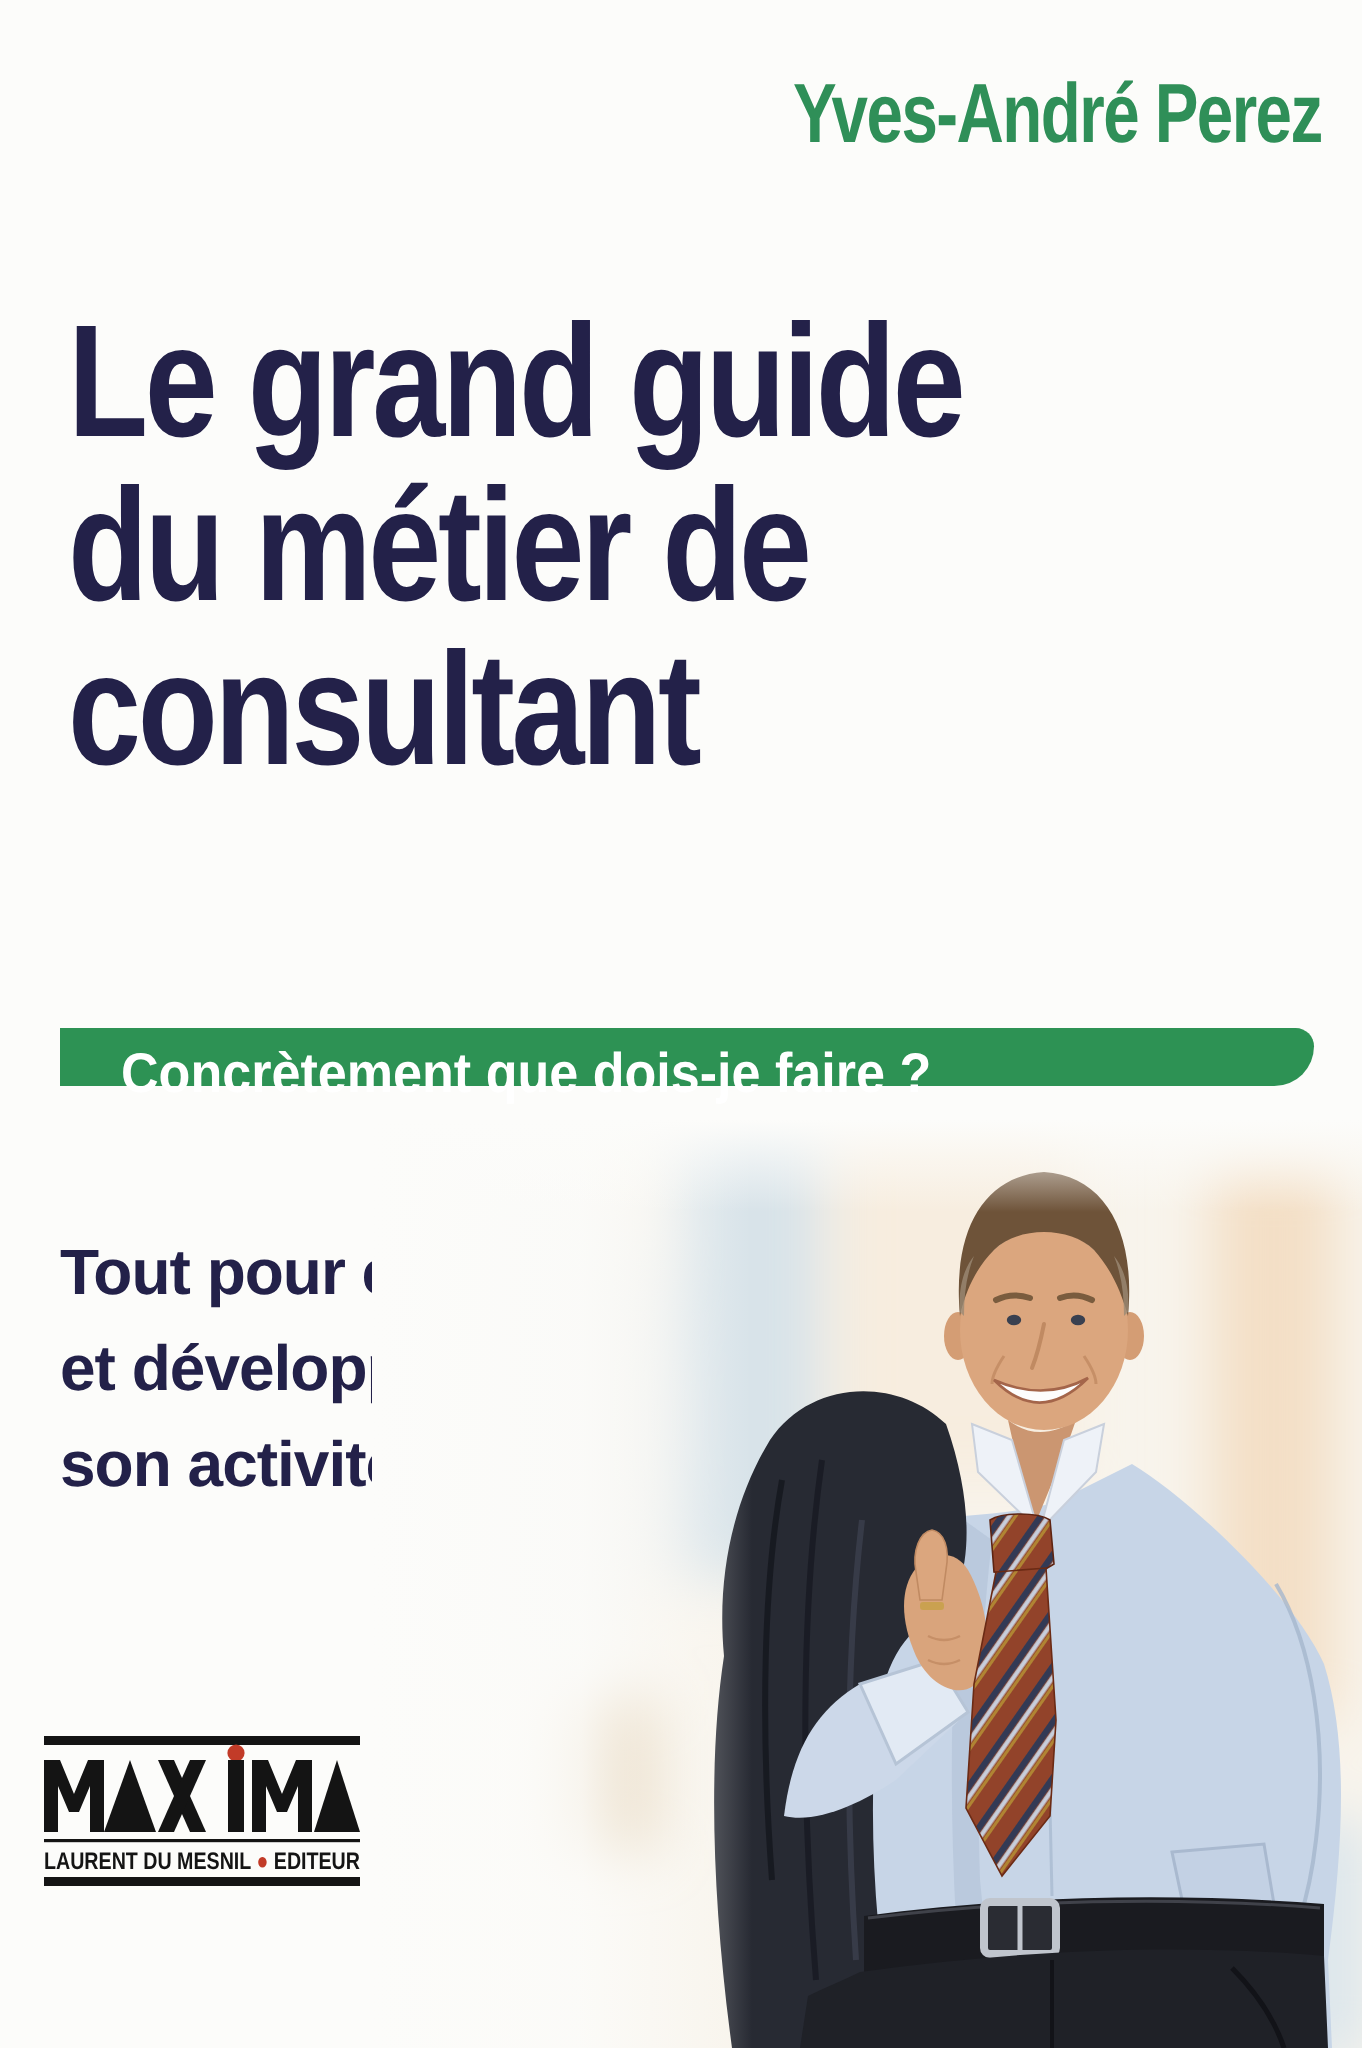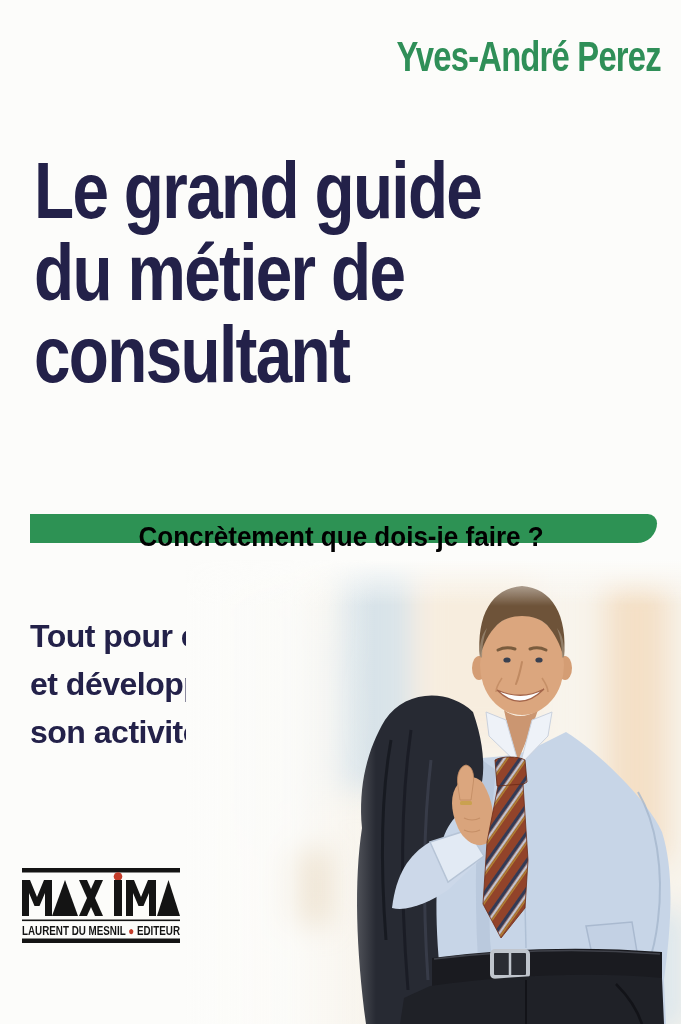--- a/index.html
+++ b/index.html
@@ -13,21 +13,21 @@
     transform:scaleX(.78);transform-origin:100% 0;white-space:nowrap;
   }
   .title{
     position:absolute;top:150px;left:34px;
     color:#232149;font-weight:bold;font-size:80px;line-height:82px;
     letter-spacing:-2px;transform:scaleX(.82);transform-origin:0 0;white-space:nowrap;
   }
   .banner{
     position:absolute;top:514px;left:30px;width:627px;height:29px;
     background:#2D9254;border-radius:0 12px 26px 0;
-    color:#000000;text-align:center;box-sizing:border-box;padding-right:36px;
+    color:#ffffff;text-align:left;box-sizing:border-box;padding-right:36px;
   }
   .banner .banner-text{
     display:inline-block;font-weight:bold;font-size:28px;line-height:45px;
     transform:scaleX(.93);transform-origin:100% 50%;white-space:nowrap;
   }
   .subtitle{
     position:absolute;top:612px;left:30px;
     color:#232149;font-weight:bold;font-size:32px;line-height:48px;
     letter-spacing:-.5px;white-space:nowrap;
   }

